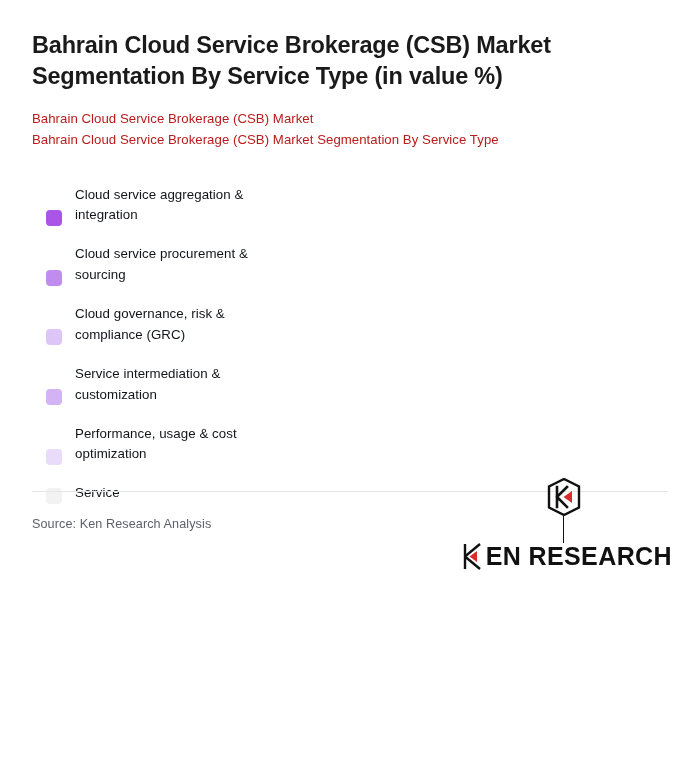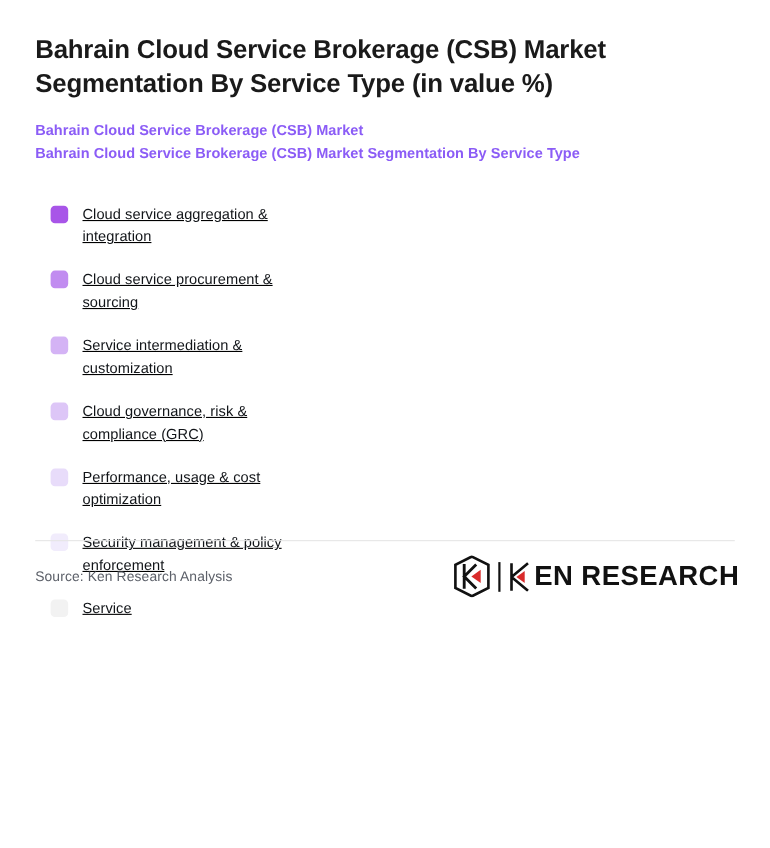--- a/index.html
+++ b/index.html
@@ -31,24 +31,23 @@
     line-height: 1.32;
     letter-spacing: -0.2px;
     margin: 0;
     max-width: 580px;
   }
   .subtitle-block {
     margin-top: 17px;
   }
   .subtitle-line {
     font-size: 13.2px;
-    color: #8b5cf6;
+    color: #b91c1c;
     line-height: 1.58;
     letter-spacing: 0.05px;
-    font-weight: bold;
   }
 
   
   .chart-body {
     position: relative;
     display: flex;
     align-items: flex-start;
     padding: 0 28px;
     margin-top: 30px;
     height: 470px;
@@ -93,23 +92,22 @@
   }
 
   
   .legend {
     flex: 1 1 auto;
     padding-top: 4px;
     padding-left: 18px;
   }
   .legend-item {
     display: flex;
-    align-items: flex-start;
+    align-items: flex-end;
     margin-bottom: 18.5px;
-    text-decoration: underline;
   }
   .legend-swatch {
     flex: 0 0 auto;
     width: 16px;
     height: 16px;
     border-radius: 4px;
     margin-right: 13px;
     margin-top: 2px;
   }
   .legend-label {
@@ -140,20 +138,21 @@
     justify-content: space-between;
   }
   .source-text {
     font-size: 12.6px;
     color: #5c6069;
     letter-spacing: 0.1px;
   }
   .brand {
     display: flex;
     align-items: center;
+    flex-direction: column;
   }
   .brand-mark {
     width: 34px;
     height: 38px;
     margin-right: 7px;
   }
   .brand-sep {
     width: 1.5px;
     height: 27px;
     background: #111;
@@ -197,34 +196,30 @@
       <div id="legend-items">
           <div class="legend-item">
             <span class="legend-swatch" style="background: rgb(168, 85, 232);"></span>
             <span class="legend-label">Cloud service aggregation &amp; integration</span>
           </div>
           <div class="legend-item">
             <span class="legend-swatch" style="background: rgb(193, 140, 240);"></span>
             <span class="legend-label">Cloud service procurement &amp; sourcing</span>
           </div>
           <div class="legend-item">
+            <span class="legend-swatch" style="background: rgb(221, 198, 247);"></span>
+            <span class="legend-label">Cloud governance, risk &amp; compliance (GRC)</span>
+          </div>
+          <div class="legend-item">
             <span class="legend-swatch" style="background: rgb(212, 179, 245);"></span>
             <span class="legend-label">Service intermediation &amp; customization</span>
           </div>
           <div class="legend-item">
-            <span class="legend-swatch" style="background: rgb(221, 198, 247);"></span>
-            <span class="legend-label">Cloud governance, risk &amp; compliance (GRC)</span>
-          </div>
-          <div class="legend-item">
             <span class="legend-swatch" style="background: rgb(232, 220, 250);"></span>
             <span class="legend-label">Performance, usage &amp; cost optimization</span>
-          </div>
-          <div class="legend-item">
-            <span class="legend-swatch" style="background: rgb(241, 236, 252);"></span>
-            <span class="legend-label">Security management &amp; policy enforcement</span>
           </div>
           <div class="legend-item">
             <span class="legend-swatch" style="background: rgb(242, 242, 242);"></span>
             <span class="legend-label">Service</span>
           </div>
         </div>
     </div>
 
   </div>
 

